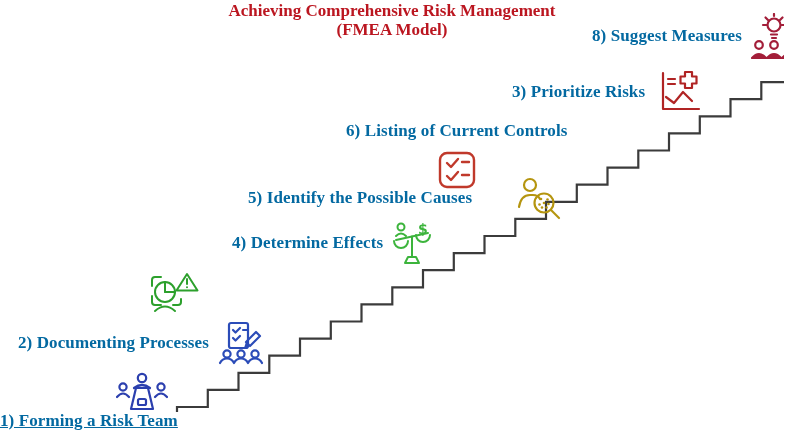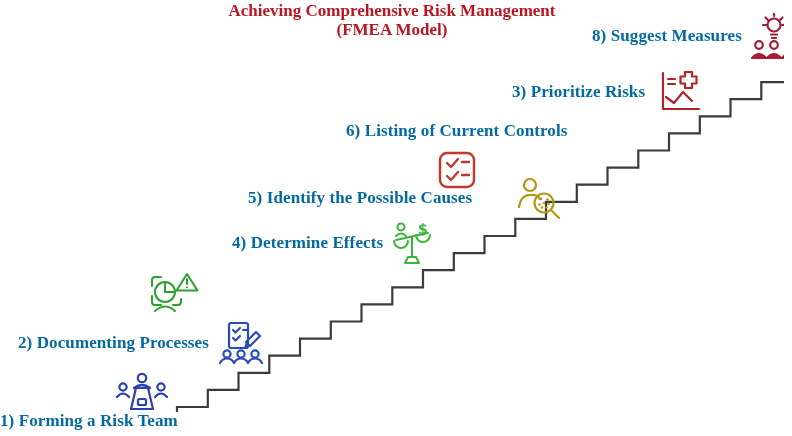--- a/index.html
+++ b/index.html
@@ -10,21 +10,21 @@
   .title {
     position:absolute; top:1px; left:0; right:0; text-align:center;
     color:#bb1620; font-weight:bold; font-size:17px; line-height:19px;
   }
   #stairs { position:absolute; left:0; top:0; }
   .step { position:absolute; display:flex; align-items:center; gap:9px; }
   .lbl {
     font-weight:bold; color:#0369a1; font-size:17px; white-space:nowrap;
     letter-spacing:0.1px;
   }
-  .lbl1 { position:absolute; left:0; top:411px; }
+  .lbl1 { position:absolute; left:0; top:411px;text-decoration:underline; }
   .icon { display:block; }
 </style>
 </head>
 <body>
 
 <div class="stage">
 
   <div class="title">
     <div>Achieving Comprehensive Risk Management</div>
     <div>(FMEA Model)</div>

